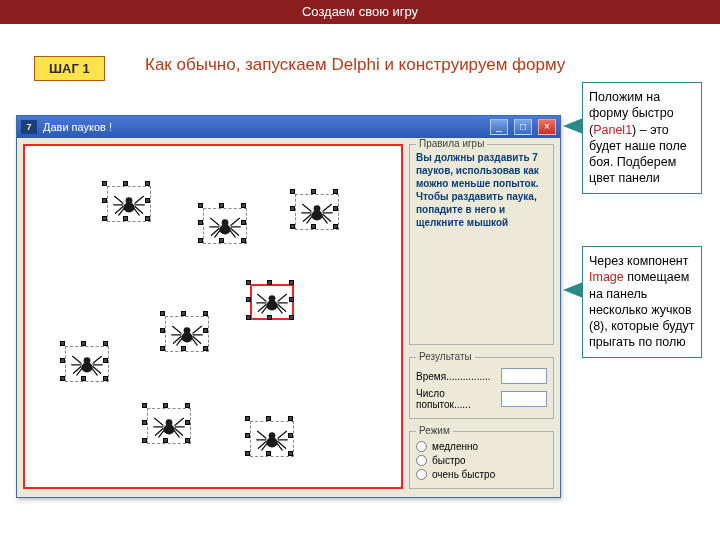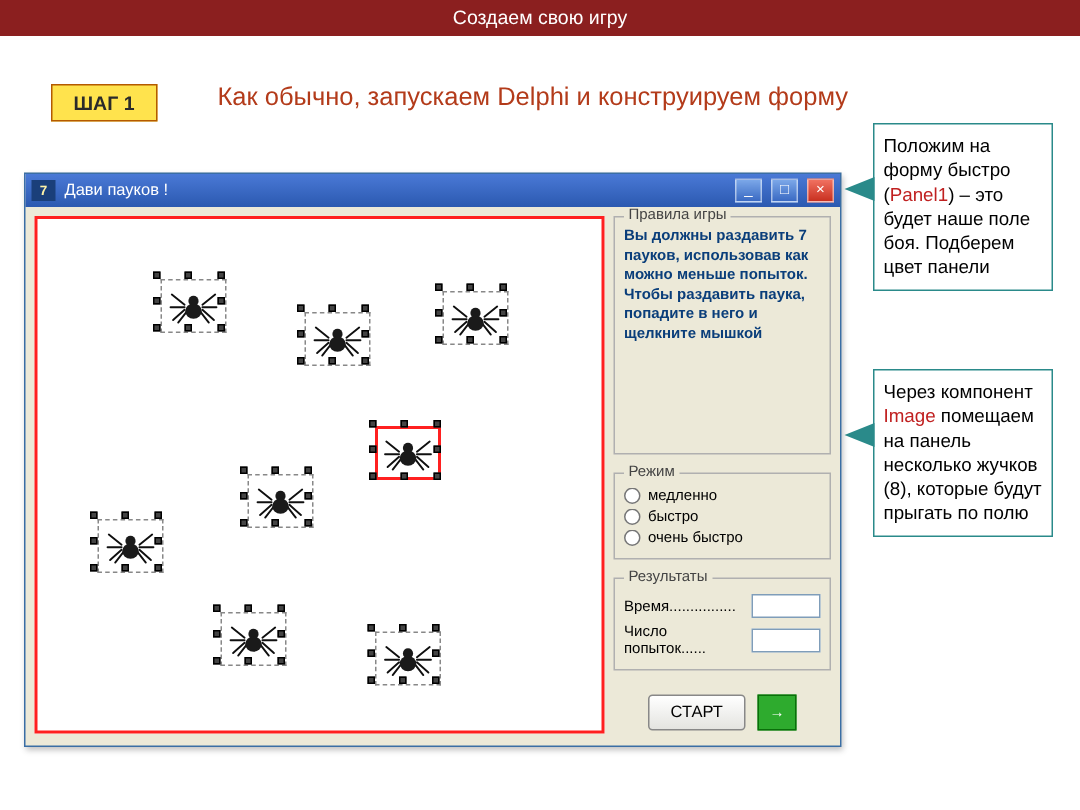--- a/index.html
+++ b/index.html
@@ -385,44 +385,40 @@
             <i style="left: 40px; top: 32px;"></i>
           </div>
         </div>
       </div>
     <div class="sidepanel">
       <div class="groupbox" style="flex:1.2">
         <div class="legend">Правила игры</div>
         <div class="rules-text">Вы должны раздавить 7 пауков, использовав как можно меньше попыток. Чтобы раздавить паука, попадите в него и щелкните мышкой</div>
       </div>
       <div class="groupbox">
+        <div class="legend">Результаты</div>
+        <div class="row">
+          <span>Время................</span>
+          <input type="text" style="">
+        </div>
+        <div class="row">
+          <span>Число попыток......</span>
+          <input type="text" style="">
+        </div>
+      </div>
+      <div class="groupbox">
         <div class="legend">Режим</div>
         <div class="radio-row">
             <input type="radio" name="m" style="">
             <span>медленно</span>
           </div>
         <div class="radio-row">
             <input type="radio" name="m" style="">
             <span>быстро</span>
           </div>
         <div class="radio-row">
             <input type="radio" name="m" style="">
             <span>очень быстро</span>
           </div>
       </div>
-      <div class="groupbox">
-        <div class="legend">Результаты</div>
-        <div class="row">
-          <span>Время................</span>
-          <input type="text" style="">
-        </div>
-        <div class="row">
-          <span>Число попыток......</span>
-          <input type="text" style="">
-        </div>
-      </div>
-      <div class="start-row">
-        <button class="start-btn">СТАРТ</button>
-        <div class="go-btn">→</div>
-      </div>
     </div>
   </div>
 </div>
 
 </body></html>

